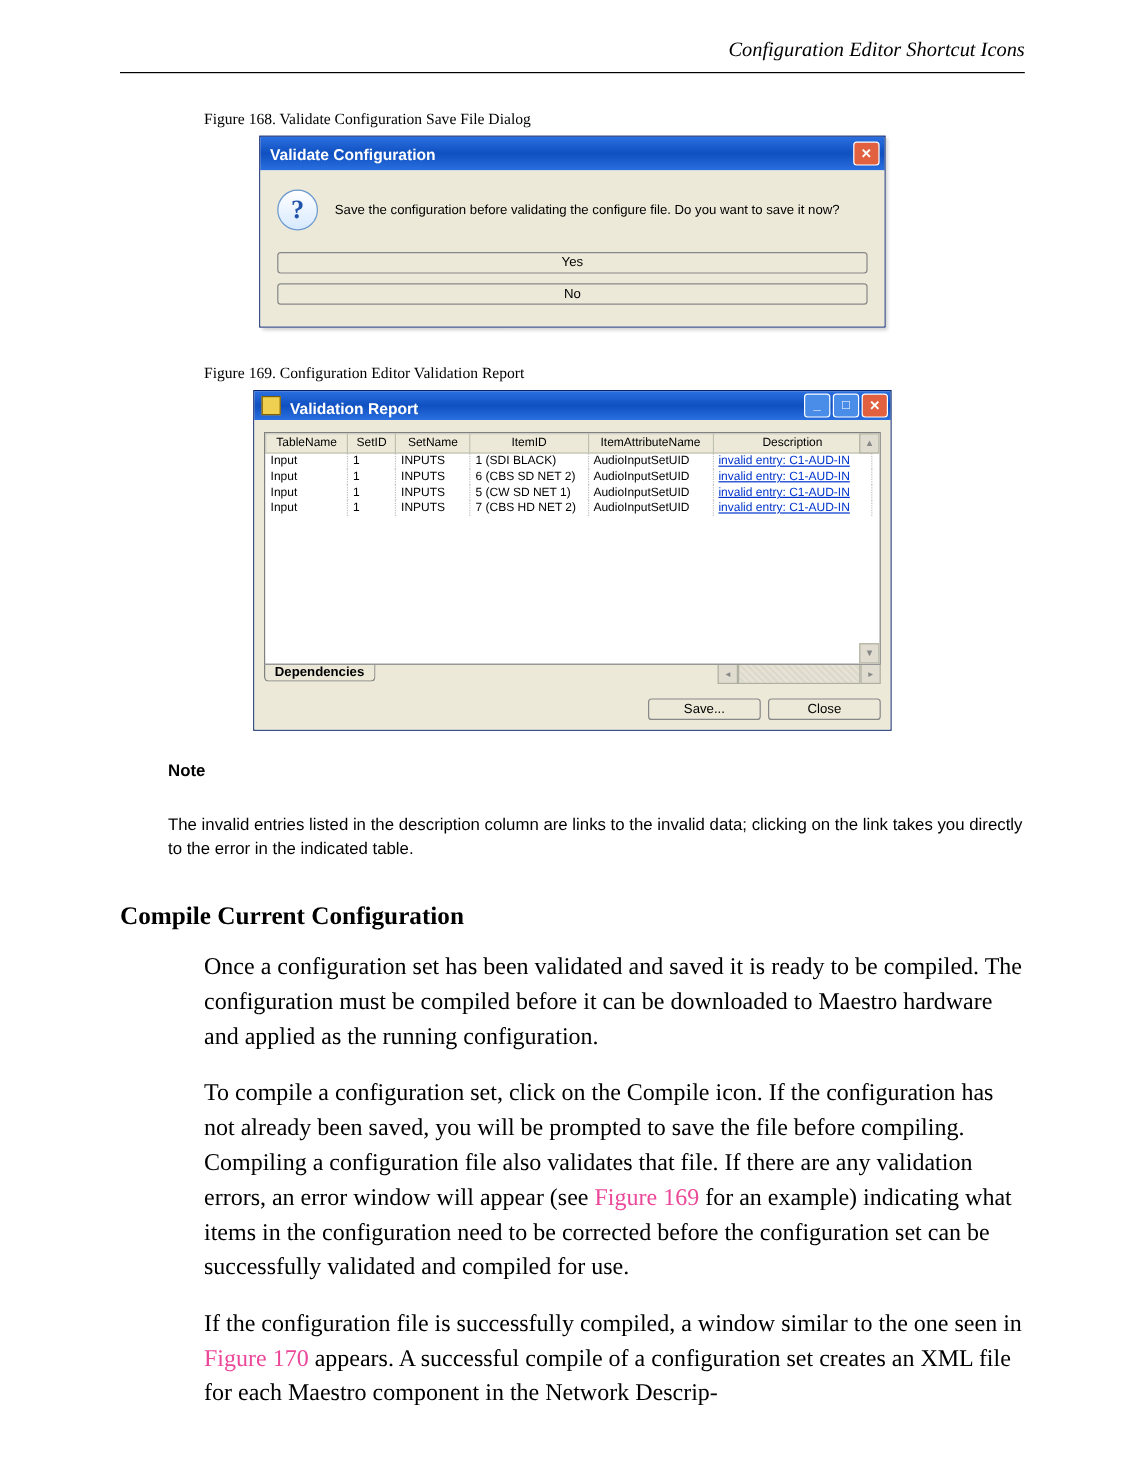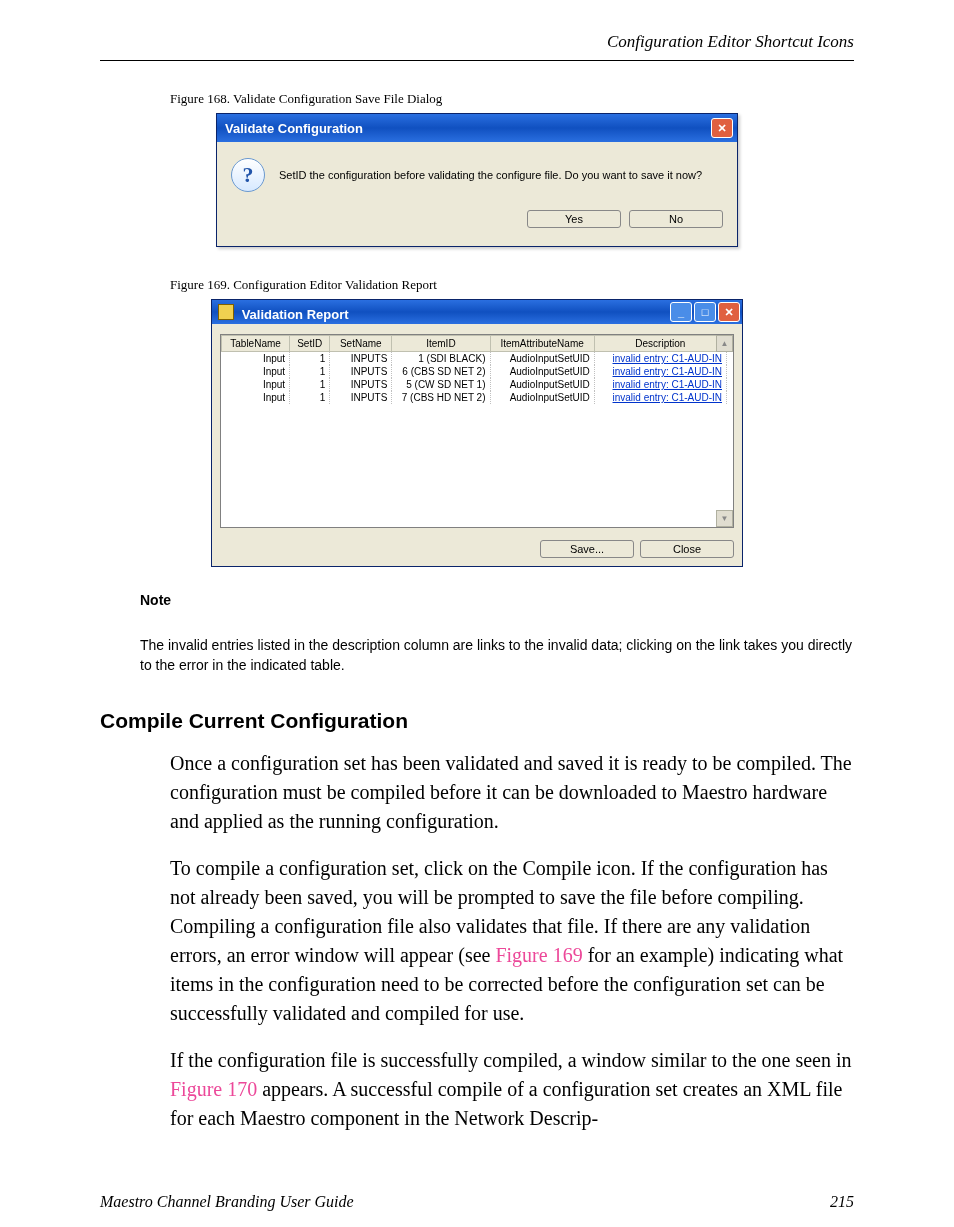--- a/index.html
+++ b/index.html
@@ -84,21 +84,22 @@
     border-radius: 50%;
     background: linear-gradient(to bottom, #fff, #d7e9ff);
     border: 1px solid #6a99d0;
     display: flex; align-items: center; justify-content: center;
     color: #2255aa; font-weight: bold; font-size: 22px;
     font-family: Georgia, serif;
   }
   .dialog1-btns {
     display: flex;
     gap: 8px;
-    justify-content: flex-end;
+    justify-content: center;
+    flex-direction: column;
   }
   .winbtn {
     min-width: 72px;
     background: #ece9d8;
     border: 1px solid #888;
     border-radius: 3px;
     padding: 2px 10px;
     font-family: Tahoma, Arial, sans-serif;
     font-size: 11px;
     text-align: center;
@@ -143,21 +144,21 @@
   table.grid th {
     background: #ece9d8;
     border: 1px solid #c0c0b0;
     font-weight: normal;
     padding: 2px 4px;
     text-align: center;
   }
   table.grid td {
     border-right: 1px dotted #c0c0c0;
     padding: 1px 4px;
-    text-align: right;
+    text-align: left;
     white-space: nowrap;
     overflow: hidden;
   }
   table.grid td.desc a {
     color: #0033cc;
     text-decoration: underline;
   }
   .grid-scroll-up, .grid-scroll-down {
     position: absolute;
     right: 0;
@@ -218,21 +219,21 @@
     gap: 28px;
     margin: 18px 0 0 40px;
     font-family: Arial, Helvetica, sans-serif;
     font-size: 14px;
     flex-direction: column;
   }
   .note-label { font-weight: bold; }
   .note-text { line-height: 1.4; }
 
   h2.section {
-    font-family: Liberation Sans, sans-serif;
+    font-family: Liberation Serif, serif;
     font-weight: bold;
     font-size: 21px;
     margin: 34px 0 16px 0;
   }
   p.body {
     font-family: Georgia, 'Times New Roman', serif;
     font-size: 20px;
     line-height: 1.45;
     margin: 0 0 18px 70px;
   }
@@ -261,21 +262,21 @@
   <div class="dialog1">
     <div class="titlebar">
       <span>Validate Configuration</span>
       <div class="titlebar-btns">
         <div class="tb-btn tb-close">✕</div>
       </div>
     </div>
     <div class="dialog1-body">
       <div class="dialog1-row">
         <div class="qmark-icon">?</div>
-        <div>SetID the configuration before validating the configure file. Do you want to save it now?</div>
+        <div>Save the configuration before validating the configure file. Do you want to save it now?</div>
       </div>
       <div class="dialog1-btns">
         <div class="winbtn">Yes</div>
         <div class="winbtn">No</div>
       </div>
     </div>
   </div>
 
   <div class="fig-caption">Figure 169.  Configuration Editor Validation Report</div>
 
@@ -343,20 +344,28 @@
                 <td>INPUTS</td>
                 <td>7 (CBS HD NET 2)</td>
                 <td>AudioInputSetUID</td>
                 <td class="desc"><a href="#">invalid entry: C1-AUD-IN</a></td>
               </tr>
             </tbody>
         </table>
         <div class="grid-scroll-up">▲</div>
         <div class="grid-scroll-down">▼</div>
       </div>
+      <div class="tabrow">
+        <div class="tab">Dependencies</div>
+        <div class="hscroll">
+          <div class="hscroll-btn">◂</div>
+          <div class="hscroll-track"></div>
+          <div class="hscroll-btn">▸</div>
+        </div>
+      </div>
       <div class="vreport-footer">
         <div class="winbtn">Save...</div>
         <div class="winbtn">Close</div>
       </div>
     </div>
   </div>
 
   <div class="note-row">
     <div class="note-label">Note</div>
     <div class="note-text">The invalid entries listed in the description column are links to the invalid data; clicking on the link takes you directly to the error in the indicated table.</div>

